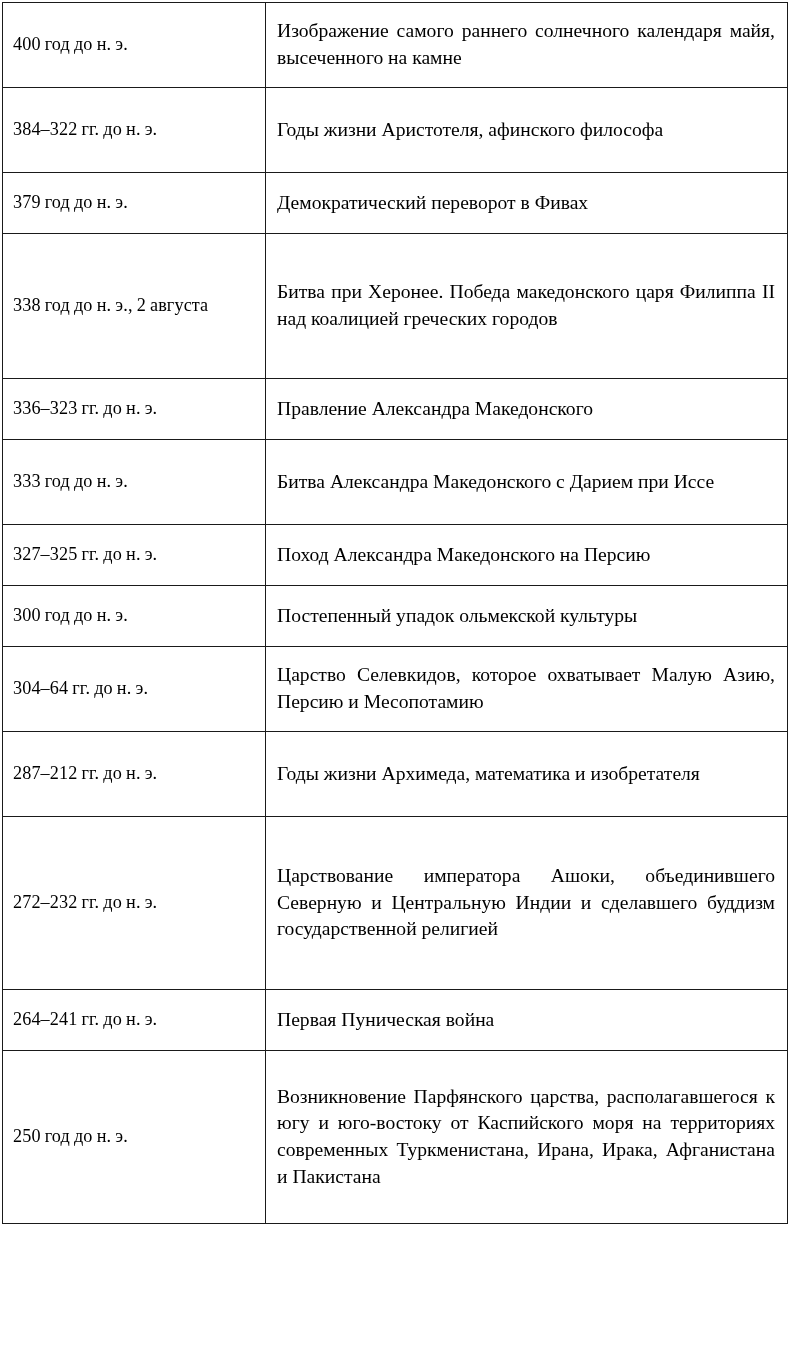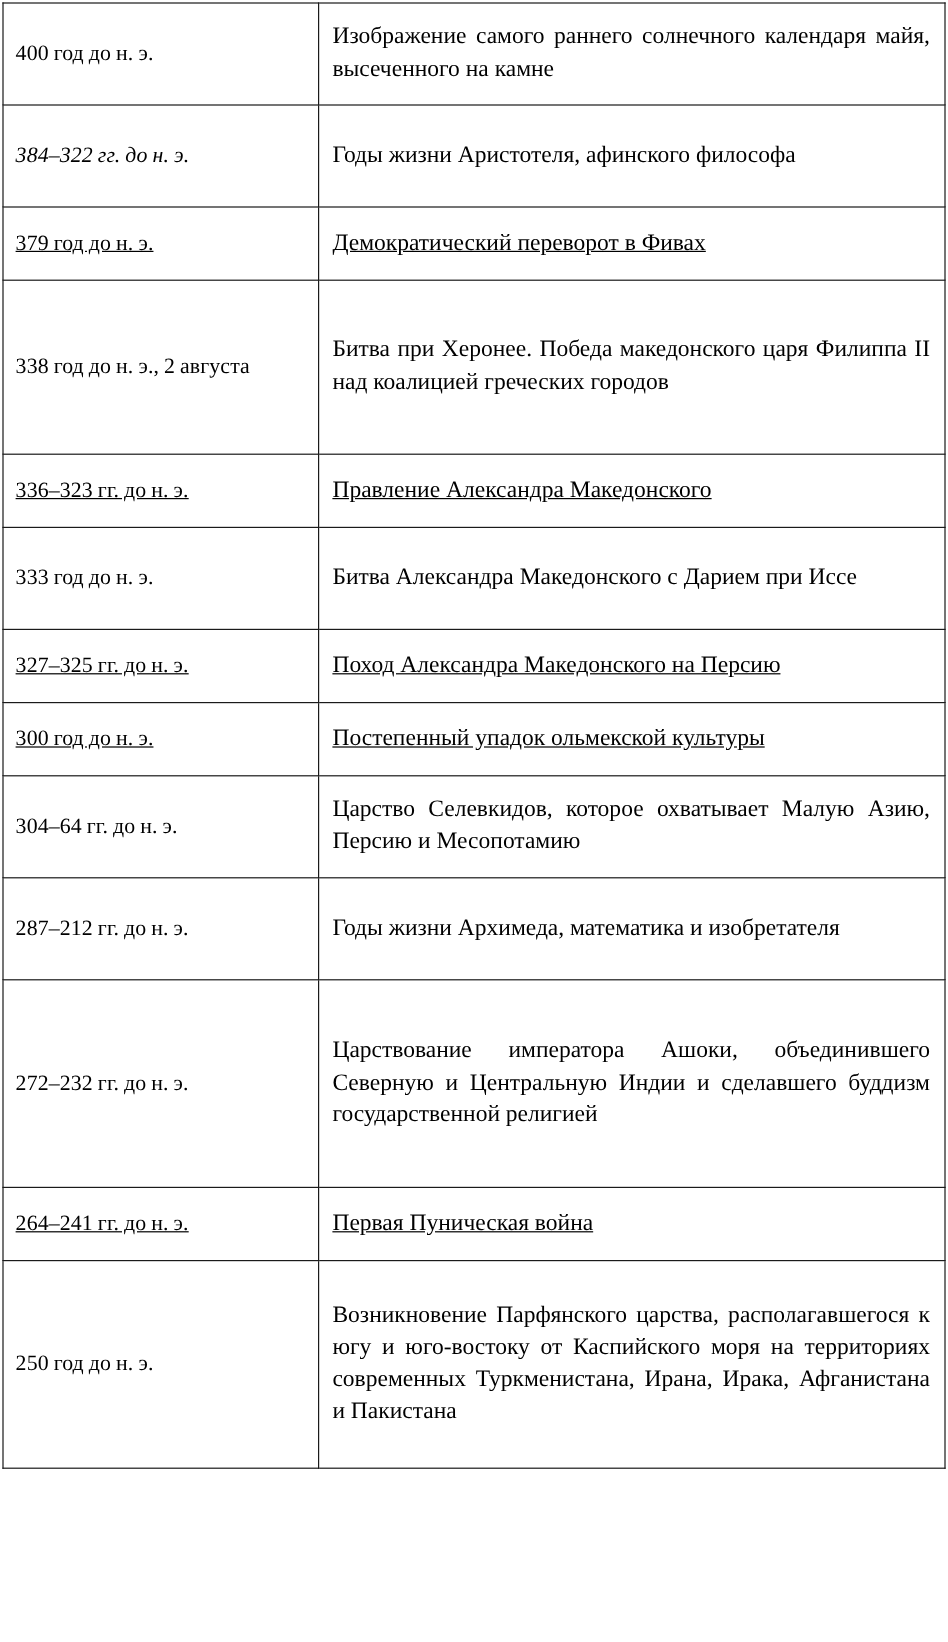--- a/index.html
+++ b/index.html
@@ -64,40 +64,40 @@
 
   
   td.cell-event > span.evt {
     display: block;
   }
 
   
   tr[data-rowsize="tall"] td { height: 64px; }
   tr[data-rowsize="huge"] td { height: 130px; }
   tr[data-rowsize="mega"] td { height: 158px; }
-  tr[data-rowsize="mid"] td { height: 46px; text-decoration: underline; }
+  tr[data-rowsize="mid"] td { height: 46px; }
 </style>
 </head>
 <body>
 
 <div class="page">
   <table class="chrono-table">
     <colgroup>
       <col class="col-date">
       <col class="col-event">
     </colgroup>
     <tbody>
         <tr data-rowsize="tall">
           <td class="cell-date" style="height: 72px;">400 год до н. э.</td>
           <td class="cell-event">
             <span class="evt">Изображение самого раннего солнечного календаря майя, высеченного на камне</span>
           </td>
         </tr>
         <tr data-rowsize="tall">
-          <td class="cell-date" style="height: 72px; font-style: italic;">384–322 гг. до н. э.</td>
+          <td class="cell-date" style="height: 72px;">384–322 гг. до н. э.</td>
           <td class="cell-event">
             <span class="evt">Годы жизни Аристотеля, афинского фило­софа</span>
           </td>
         </tr>
         <tr data-rowsize="mid">
           <td class="cell-date" style="height: 46px;">379 год до н. э.</td>
           <td class="cell-event">
             <span class="evt">Демократический переворот в Фивах</span>
           </td>
         </tr>

